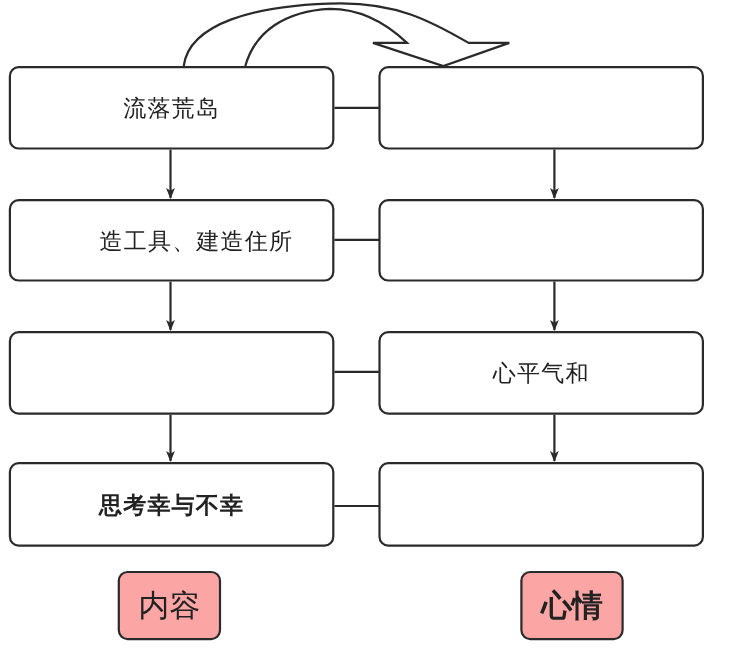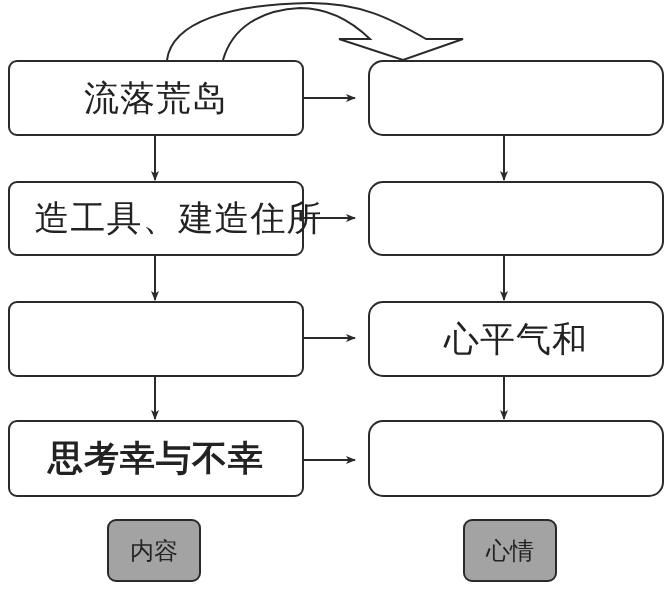--- a/index.html
+++ b/index.html
@@ -1,29 +1,29 @@
 <!DOCTYPE html>
 <html><head>
 <meta charset="utf-8">
 <style>
   html, body { margin: 0; padding: 0; background: #ffffff; }
   body { width: 664px; height: 593px; position: relative; overflow: hidden;
          font-family: "DejaVu Serif", "Liberation Serif", serif; color: #222; }
   .box { position: absolute; box-sizing: border-box; border: 2px solid #2a2a2a;
          border-radius: 9px; background: #fff; display: flex; align-items: center;
-         justify-content: center; font-size: 35px; letter-spacing: 1px; white-space: nowrap; }
+         justify-content: center; font-size: 21px; letter-spacing: 1px; white-space: nowrap; }
   .col-left  { left: 8px;   width: 296px; }
-  .col-right { left: 368px; width: 296px; border-radius: 15px; }
+  .col-right { left: 344px; width: 296px; }
   .row0 { top: 60px;  height: 76px; }
   .row1 { top: 181px; height: 75px; padding-left: 45px; }
   .row2 { top: 301px; height: 76px; }
   .row3 { top: 420px; height: 77px; font-weight: bold; }
   .label-box { position: absolute; box-sizing: border-box; border: 2px solid #2a2a2a;
-               border-radius: 9px; background: #a3a3a3; display: flex; align-items: center;
-               justify-content: center; font-size: 24px; top: 519px; height: 63px; width: 94px; }
+               border-radius: 9px; background: #fca5a5; display: flex; align-items: center;
+               justify-content: center; font-size: 28px; top: 519px; height: 63px; width: 94px; }
   #arrows { position: absolute; left: 0; top: 0; }
 </style>
 </head>
 <body>
 
 <svg id="arrows" width="664" height="593">
   <defs>
     <marker id="ah" markerWidth="10" markerHeight="10" refX="9" refY="5" orient="auto" markerUnits="userSpaceOnUse">
       <path d="M0,1 L10,5 L0,9 L2.5,5 Z" fill="#2a2a2a"></path>
     </marker>
@@ -49,13 +49,13 @@
 <div class="box col-left row1">造工具、建造住所</div>
 <div class="box col-left row2"></div>
 <div class="box col-left row3">思考幸与不幸</div>
 
 <div class="box col-right row0"></div>
 <div class="box col-right row1"></div>
 <div class="box col-right row2">心平气和</div>
 <div class="box col-right row3"></div>
 
 <div class="label-box" style="left:107px;">内容</div>
-<div class="label-box" style="left:463px;">心情</div>
+<div class="label-box" style="left:473px;font-weight:bold;">心情</div>
 
 </body></html>

